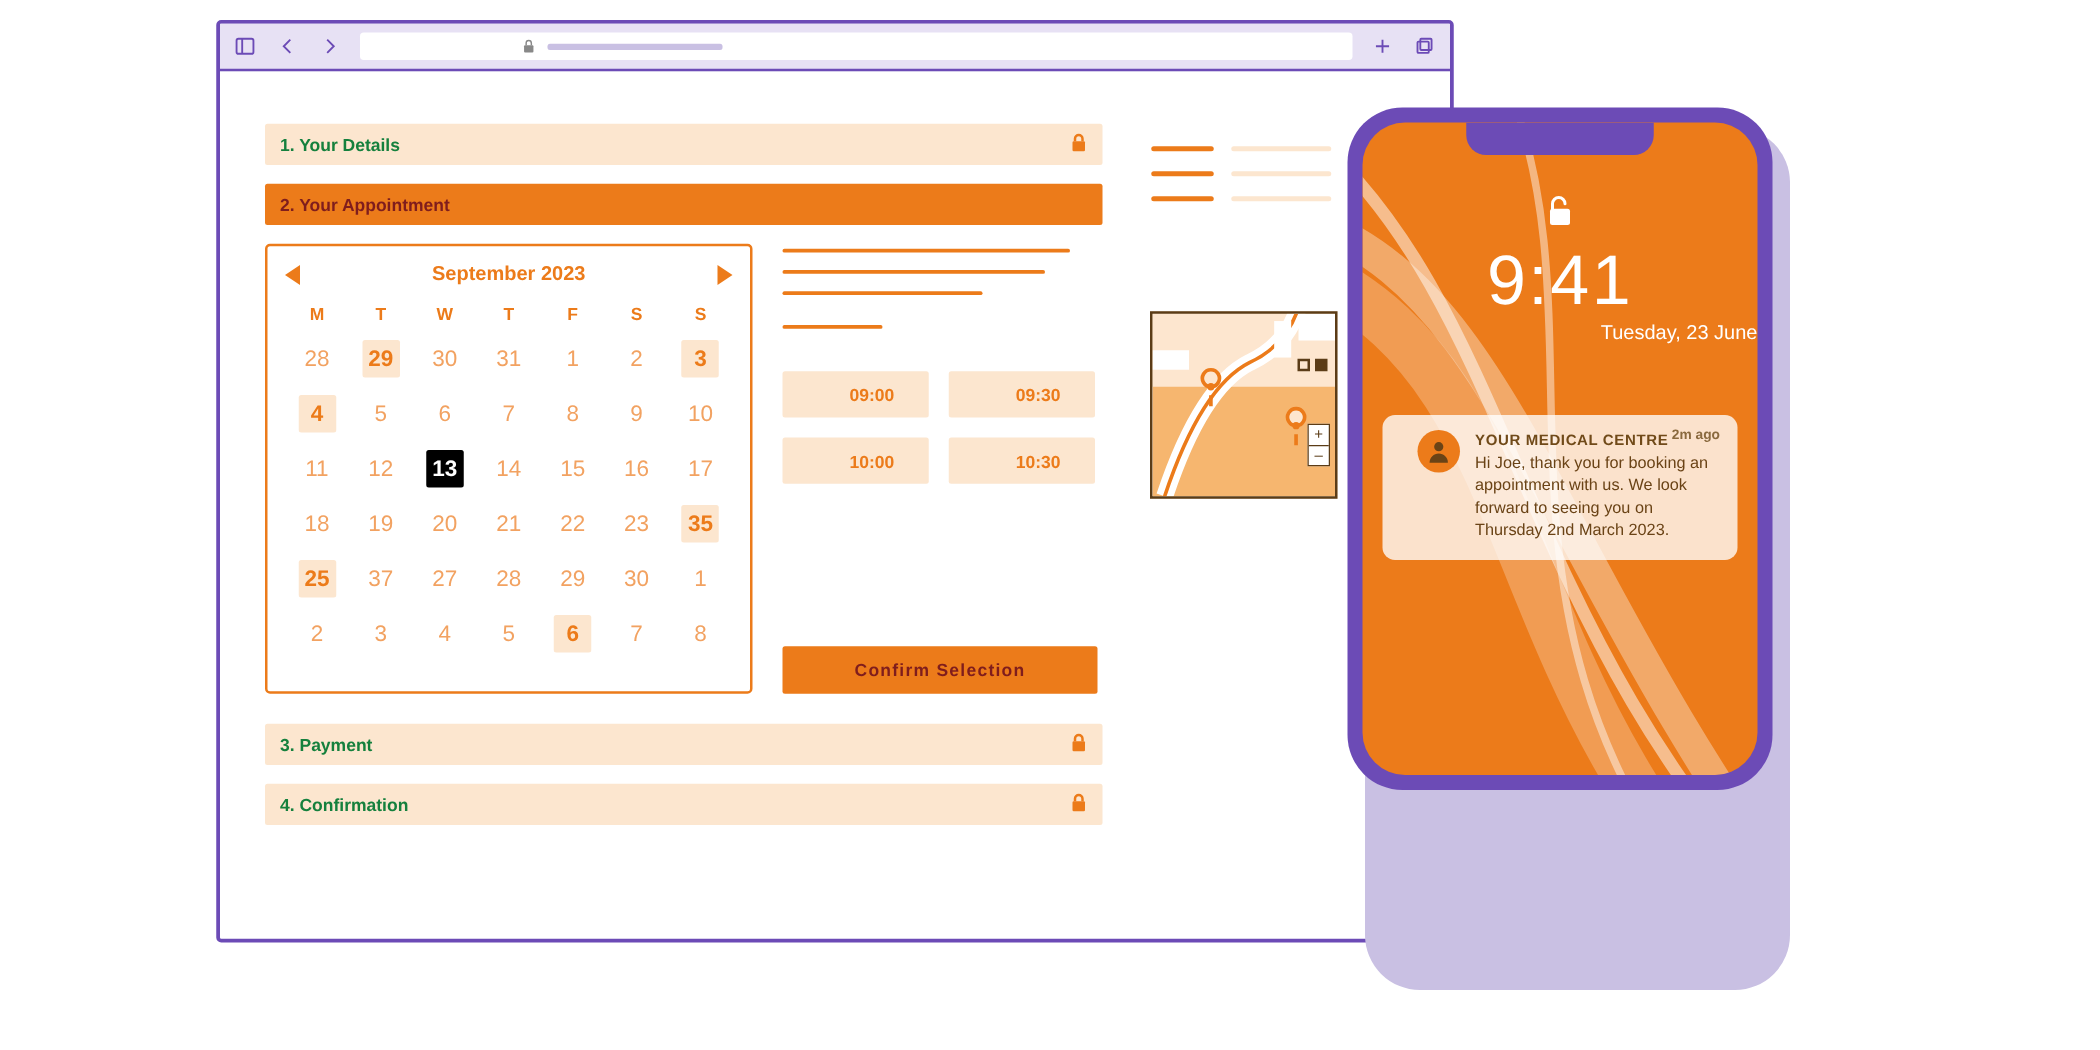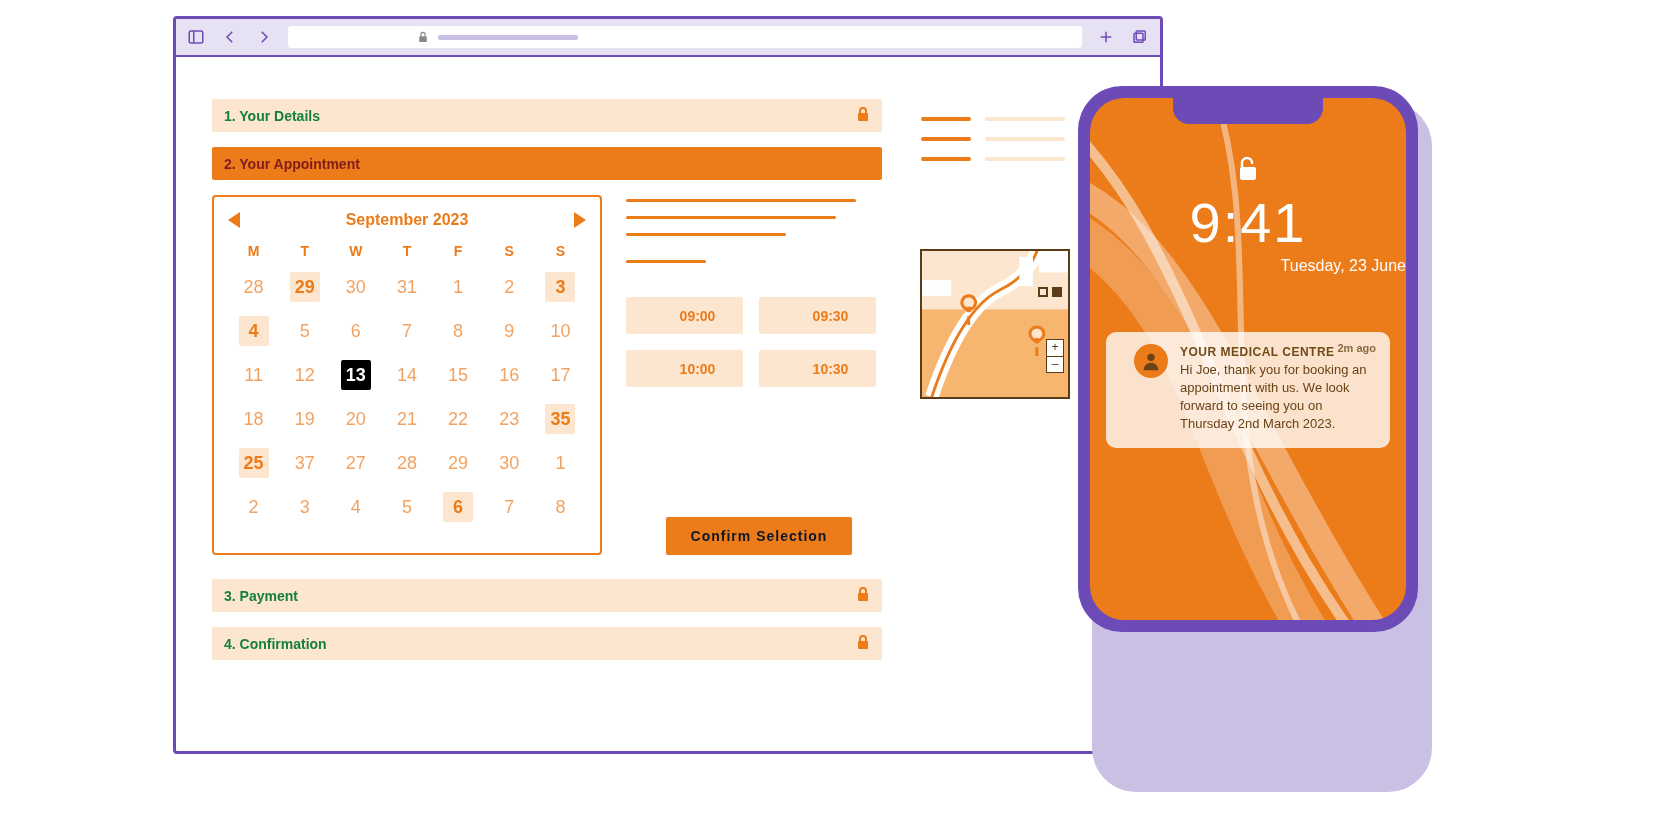--- a/index.html
+++ b/index.html
@@ -40,21 +40,21 @@
   .day{ color:#f2a261; font-size:18px; height:32px; display:flex; align-items:center; justify-content:center; }
   .day .cell{ width:30px; height:30px; display:flex; align-items:center; justify-content:center; border-radius:2px; }
   .day.avail .cell{ background:#fce6cf; color:#ec7b1a; font-weight:700; }
   .day.sel .cell{ background:#000000; color:#fff; font-weight:700; }
   
   .right{ flex:1; padding-top:4px; }
   .pl{ height:3px; background:#ec7b1a; border-radius:2px; margin-bottom:14px; }
   .pl.w1{ width:230px; } .pl.w2{ width:210px; } .pl.w3{ width:160px; } .pl.w4{ width:80px; }
   .slots{ display:grid; grid-template-columns:1fr 1fr; gap:16px; width:250px; margin-top:34px; }
   .slot{ height:37px; background:#fce6cf; color:#ec7b1a; font-weight:700; border-radius:2px; display:flex; align-items:center; justify-content:center; font-size:14px;padding-left:26px; }
-  .confirm{ margin-top:130px; width:186px; height:38px; background:#ec7b1a; color:#0f172a; font-weight:700; letter-spacing:1px; border:none; border-radius:2px; font-size:14px; display:flex; align-items:center; justify-content:center; margin-left:40px; }
+  .confirm{ margin-top:130px; width:252px; height:38px; background:#ec7b1a; color:#7f1d1d; font-weight:700; letter-spacing:1px; border:none; border-radius:2px; font-size:14px; display:flex; align-items:center; justify-content:center; }
   
   .meta{ position:absolute; top:60px; left:745px; }
   .meta-row{ display:flex; gap:14px; margin-bottom:16px; }
   .mrow-a{ width:50px; height:4px; background:#ec7b1a; border-radius:2px; }
   .mrow-b{ width:80px; height:4px; background:#fce6cf; border-radius:2px; }
   
   .map{
     position:absolute; left:744px; top:192px; width:150px; height:150px; border:2px solid #5b3c17;
     background:#fde6cf; overflow:hidden;
   }

